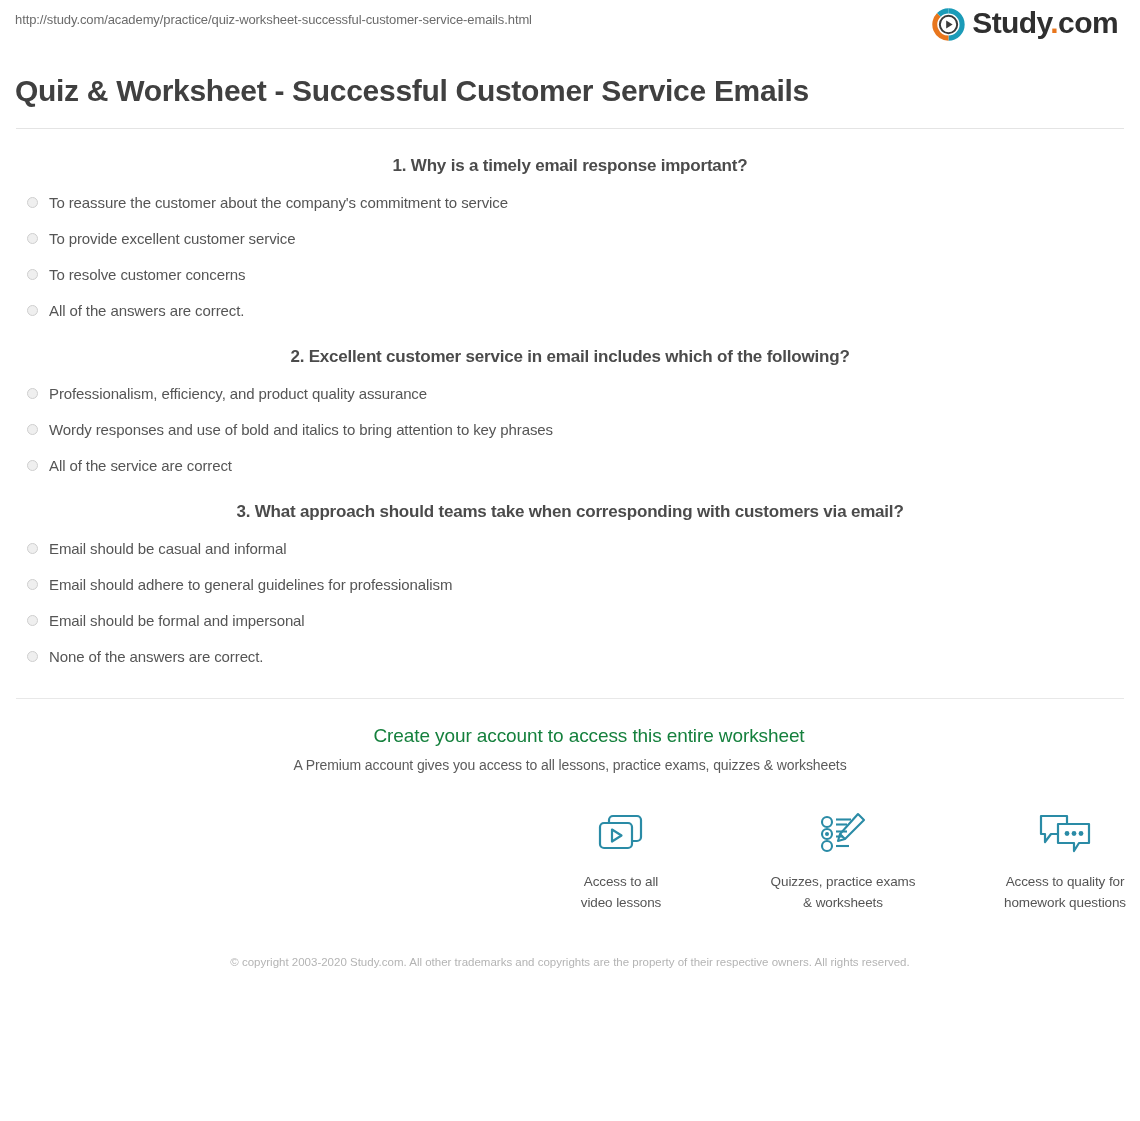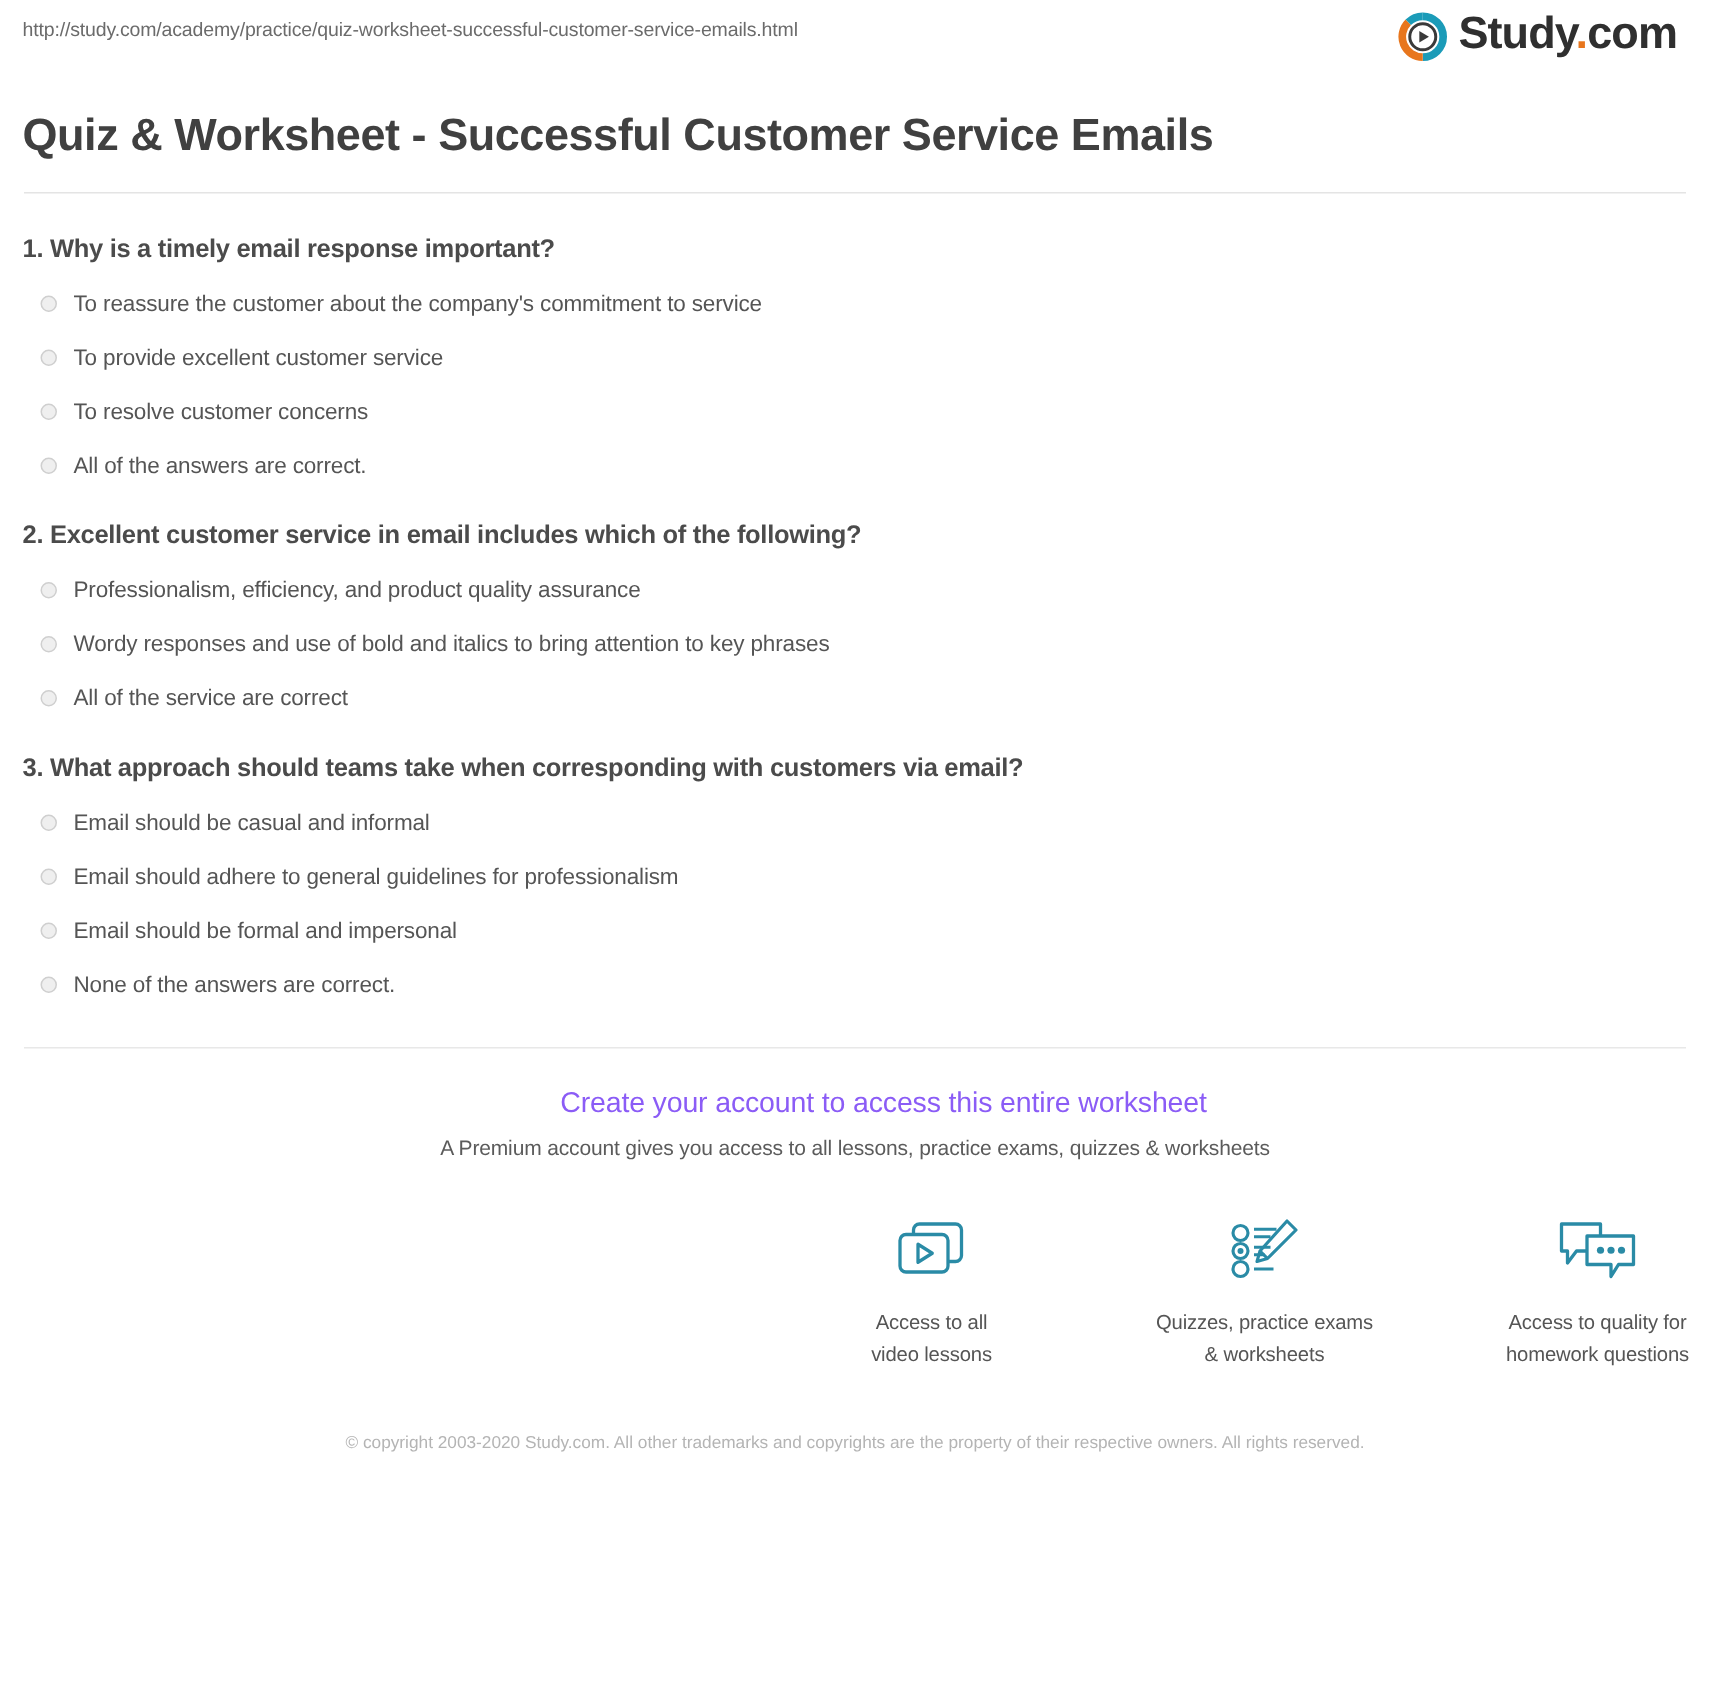--- a/index.html
+++ b/index.html
@@ -70,20 +70,21 @@
     border: 0;
     border-top: 1px solid #e4e4e4;
     margin: 18px 16px 0 16px;
     height: 0;
   }
 
   
   .questions {
     padding: 0 15px;
     margin-top: 26px;
+    text-align: center;
   }
   .question-block { margin-bottom: 26px; }
   .question-block:last-child { margin-bottom: 15px; }
   .question-text {
     font-size: 17px;
     font-weight: 700;
     color: #4b4b4b;
     letter-spacing: -0.2px;
     margin: 0 0 17px 0;
     line-height: 1.3;
@@ -122,21 +123,21 @@
     margin: 32px 16px 0 16px;
     height: 0;
   }
   .cta {
     text-align: center;
     padding-top: 25px;
   }
   .cta-headline {
     display: inline-block;
     font-size: 19px;
-    color: #8b5cf6;
+    color: #15803d;
     letter-spacing: -0.1px;
     text-decoration: none;
     line-height: 1.3;
     margin-left: 38px;
   }
   .cta-sub {
     margin-top: 9px;
     font-size: 14px;
     color: #5b5b5b;
     letter-spacing: -0.1px;

